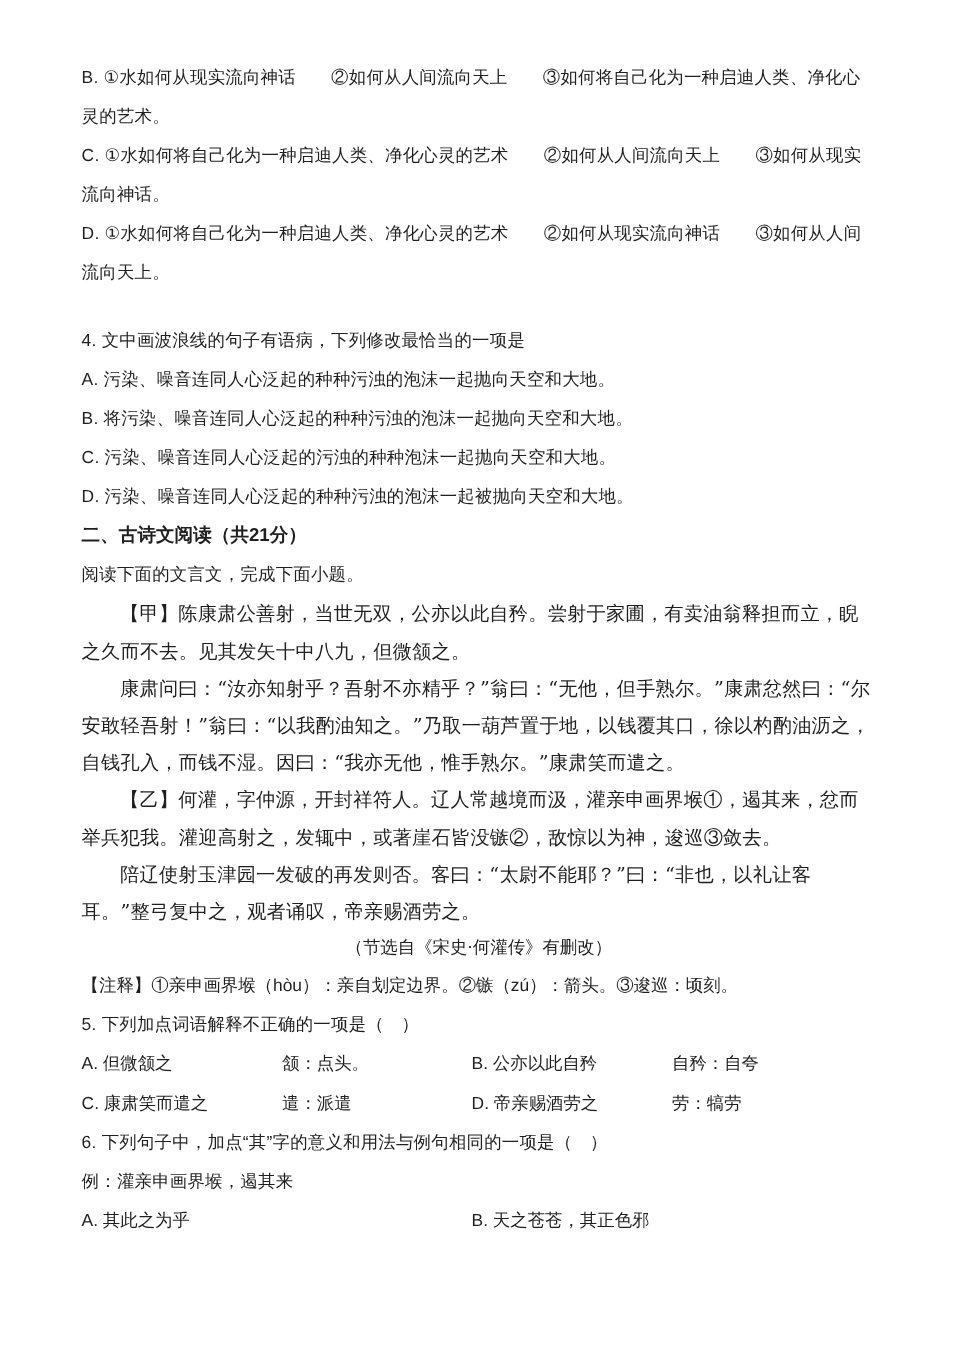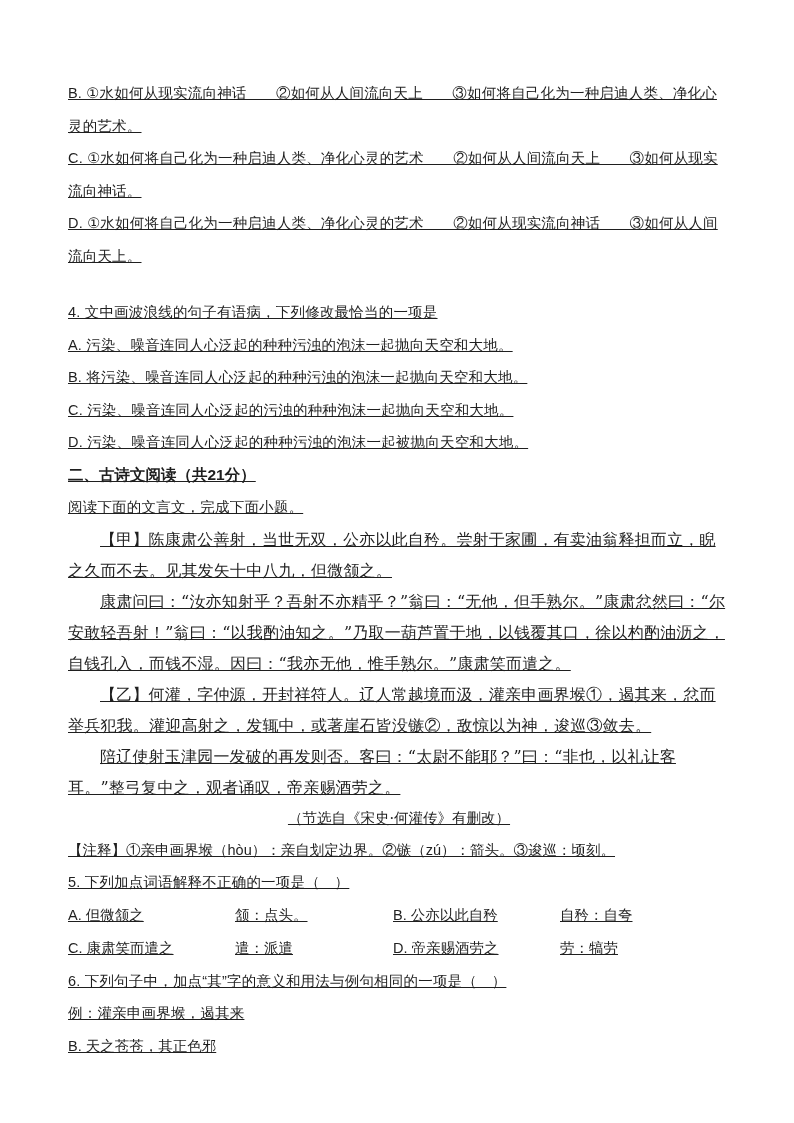--- a/index.html
+++ b/index.html
@@ -8,22 +8,21 @@
     height: 1123px;
     background: #ffffff;
     color: #1f1f1f;
     font-family: "Liberation Sans", sans-serif;
     overflow: hidden;
   }
   .page {
     box-sizing: border-box;
     width: 794px;
     height: 1123px;
-    padding: 77px 64px 0 68px;
-    text-decoration: underline;
+    padding: 49px 64px 0 68px;
   }
   .qline {
     margin: 0;
     font-size: 14.5px;
     line-height: 32.5px;
     letter-spacing: 0.2px;
   }
   .q4-block { margin-top: 24px; }
   .sec-heading {
     margin: 0;
@@ -107,17 +106,18 @@
       <p class="cell">遣：派遣</p>
       <p class="cell">D. 帝亲赐酒劳之</p>
       <p class="cell">劳：犒劳</p>
     </div>
   </div>
 
   <div>
     <p class="qline">6. 下列句子中，加点“其”字的意义和用法与例句相同的一项是（　）</p>
     <p class="qline">例：灌亲申画界堠，遏其来</p>
     <div class="opt-grid-2">
+      <p class="cell">A. 其此之为乎</p>
       <p class="cell">B. 天之苍苍，其正色邪</p>
     </div>
   </div>
 
 </div>
 
 </body></html>

